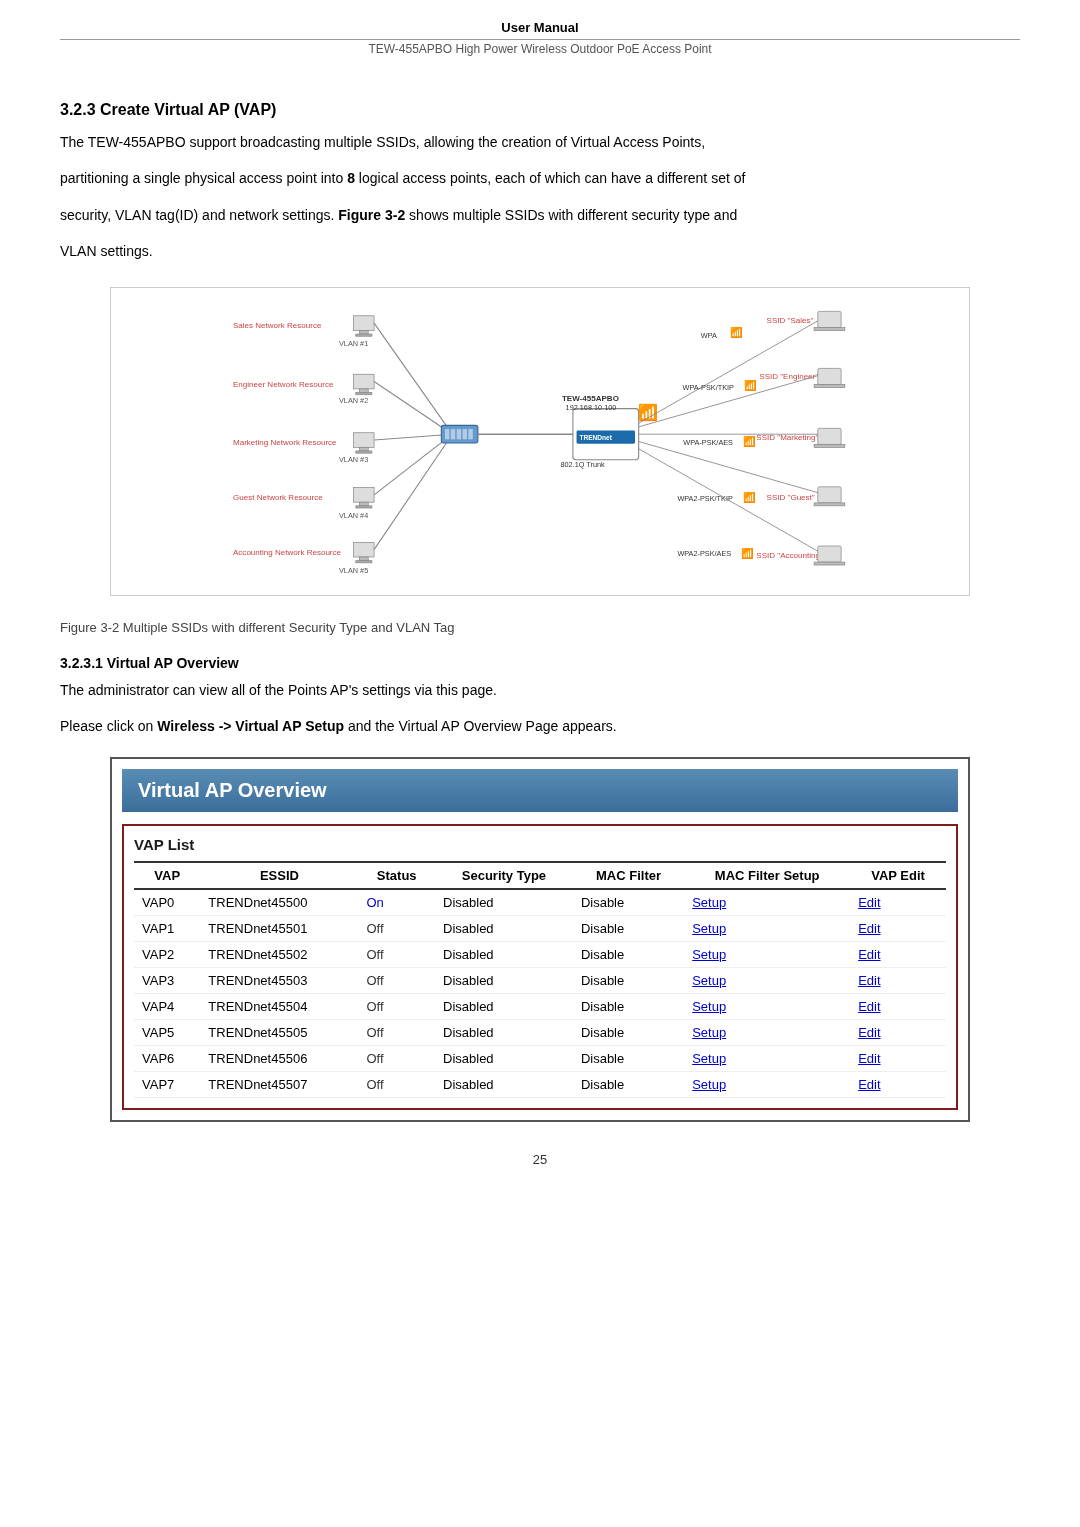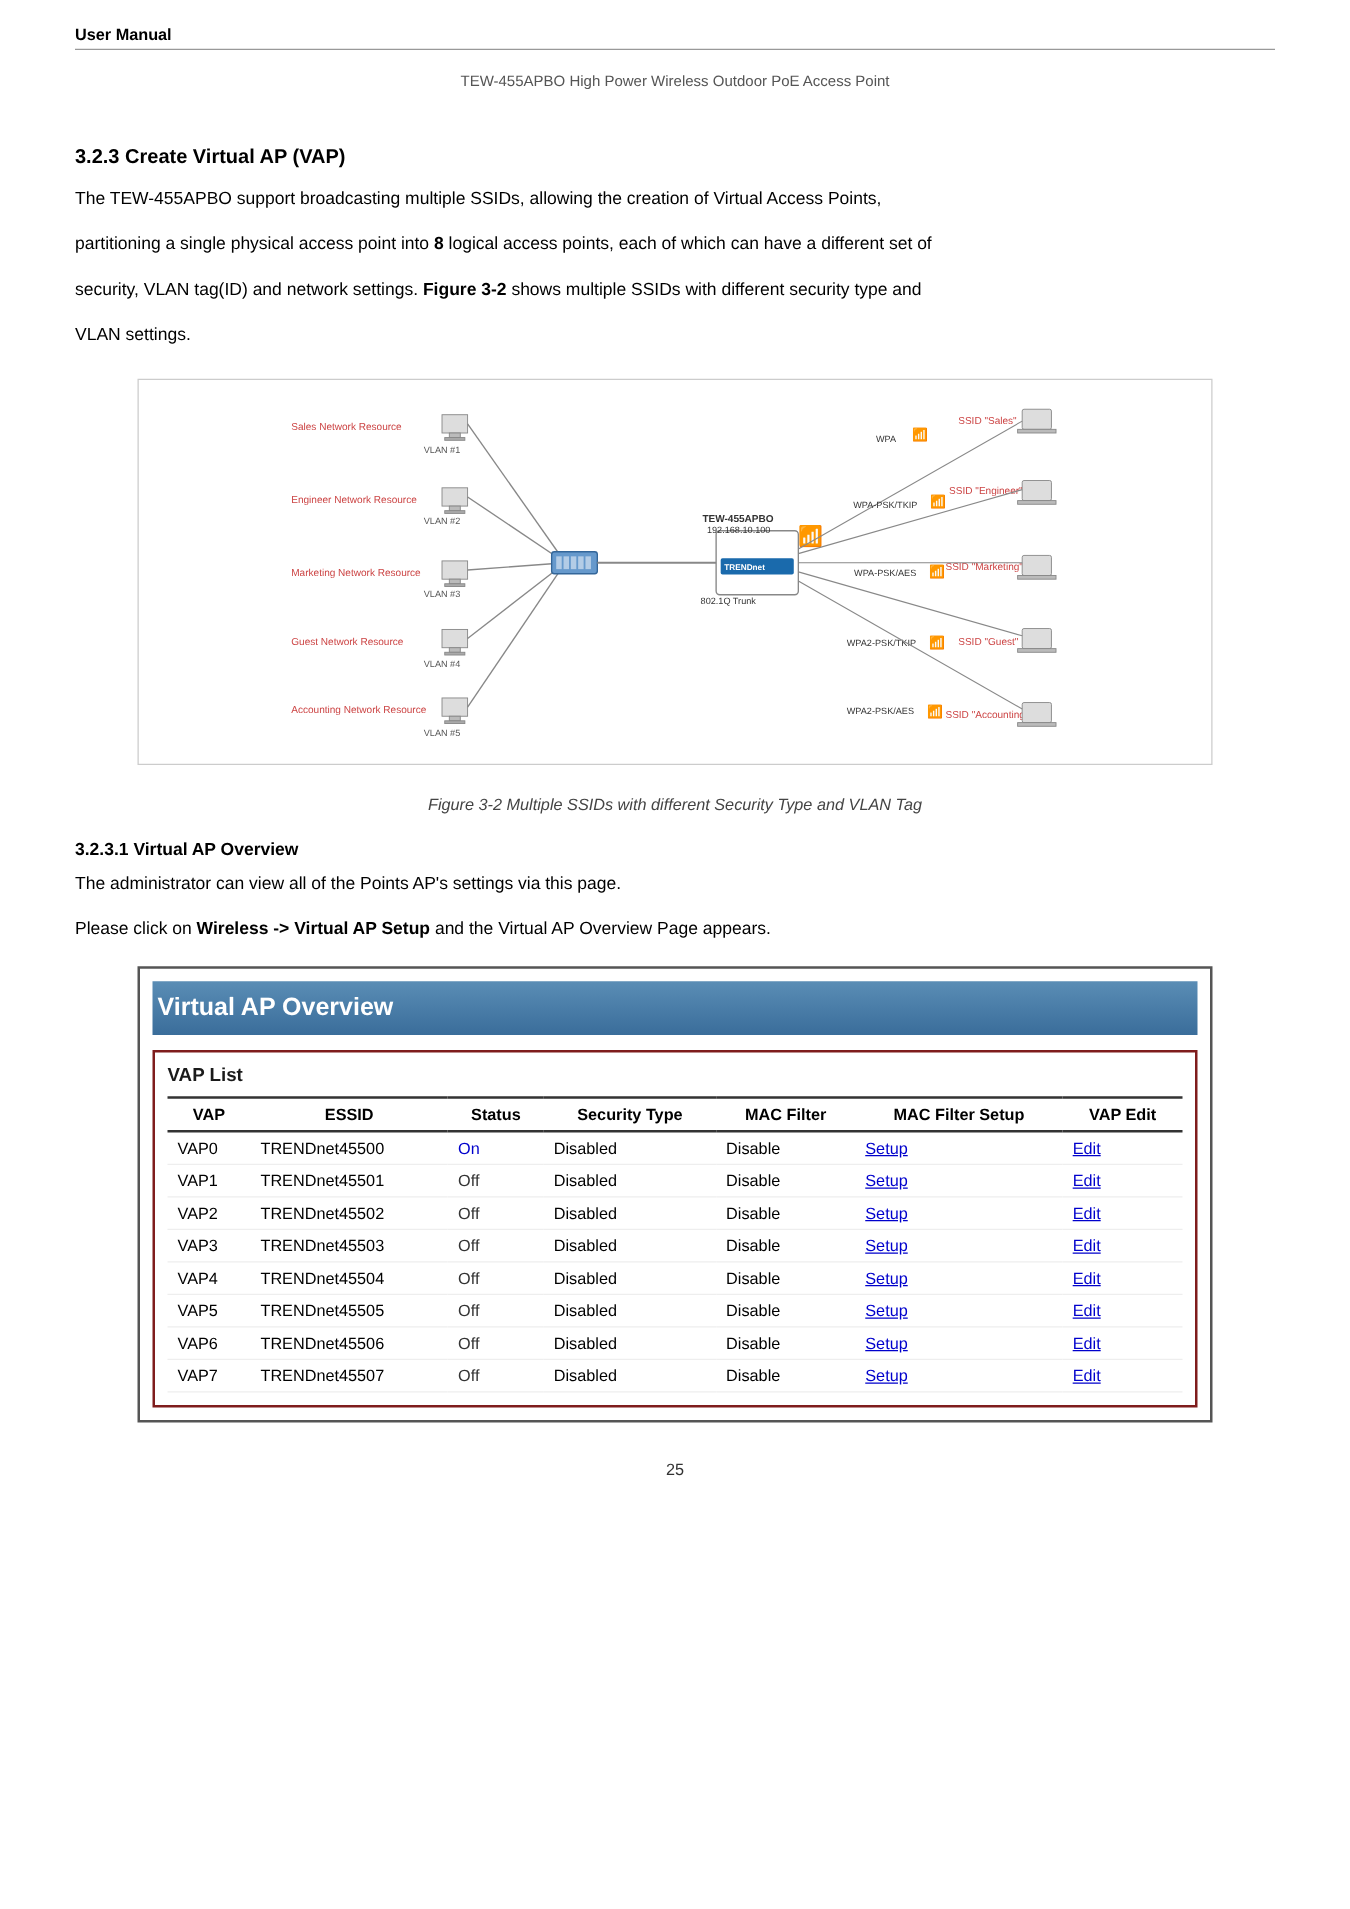--- a/index.html
+++ b/index.html
@@ -10,23 +10,23 @@
       background: #fff;
       width: 1080px;
       min-height: 1527px;
       padding: 20px 60px 40px 60px;
     }
 
     
     .header-area {
       border-bottom: 1px solid #999;
       padding-bottom: 4px;
-      margin-bottom: 18px;
+      margin-bottom: 2px;
       display: flex;
-      justify-content: flex-start;
+      justify-content: center;
     }
     .header-title {
       font-weight: bold;
       font-size: 13px;
     }
     .subheader {
       text-align: center;
       font-size: 12px;
       color: #555;
       margin-bottom: 0;
@@ -51,25 +51,24 @@
     .diagram-container {
       border: 1px solid #ccc;
       margin: 24px auto;
       width: 860px;
       background: #fff;
       position: relative;
       height: 309px;
     }
 
     .figure-caption {
-      text-align: center;
+      text-align: left;
       font-size: 13px;
       color: #444;
       margin-bottom: 20px;
-      font-style: italic;
     }
 
     
     .sub-section-heading {
       font-size: 14px;
       font-weight: bold;
       margin-bottom: 8px;
       margin-top: 10px;
     }
 
@@ -79,21 +78,21 @@
       width: 860px;
       margin: 20px auto;
       background: #fff;
       padding: 10px;
     }
     .vap-overview-title {
       background: linear-gradient(to bottom, #5a8db5, #3a6d9a);
       color: #fff;
       font-size: 20px;
       font-weight: bold;
-      padding: 10px 4px;
+      padding: 10px 16px;
       margin-bottom: 12px;
     }
     .vap-list-container {
       border: 2px solid #7f1d1d;
       padding: 10px;
     }
     .vap-list-title {
       font-size: 15px;
       font-weight: bold;
       margin-bottom: 8px;

